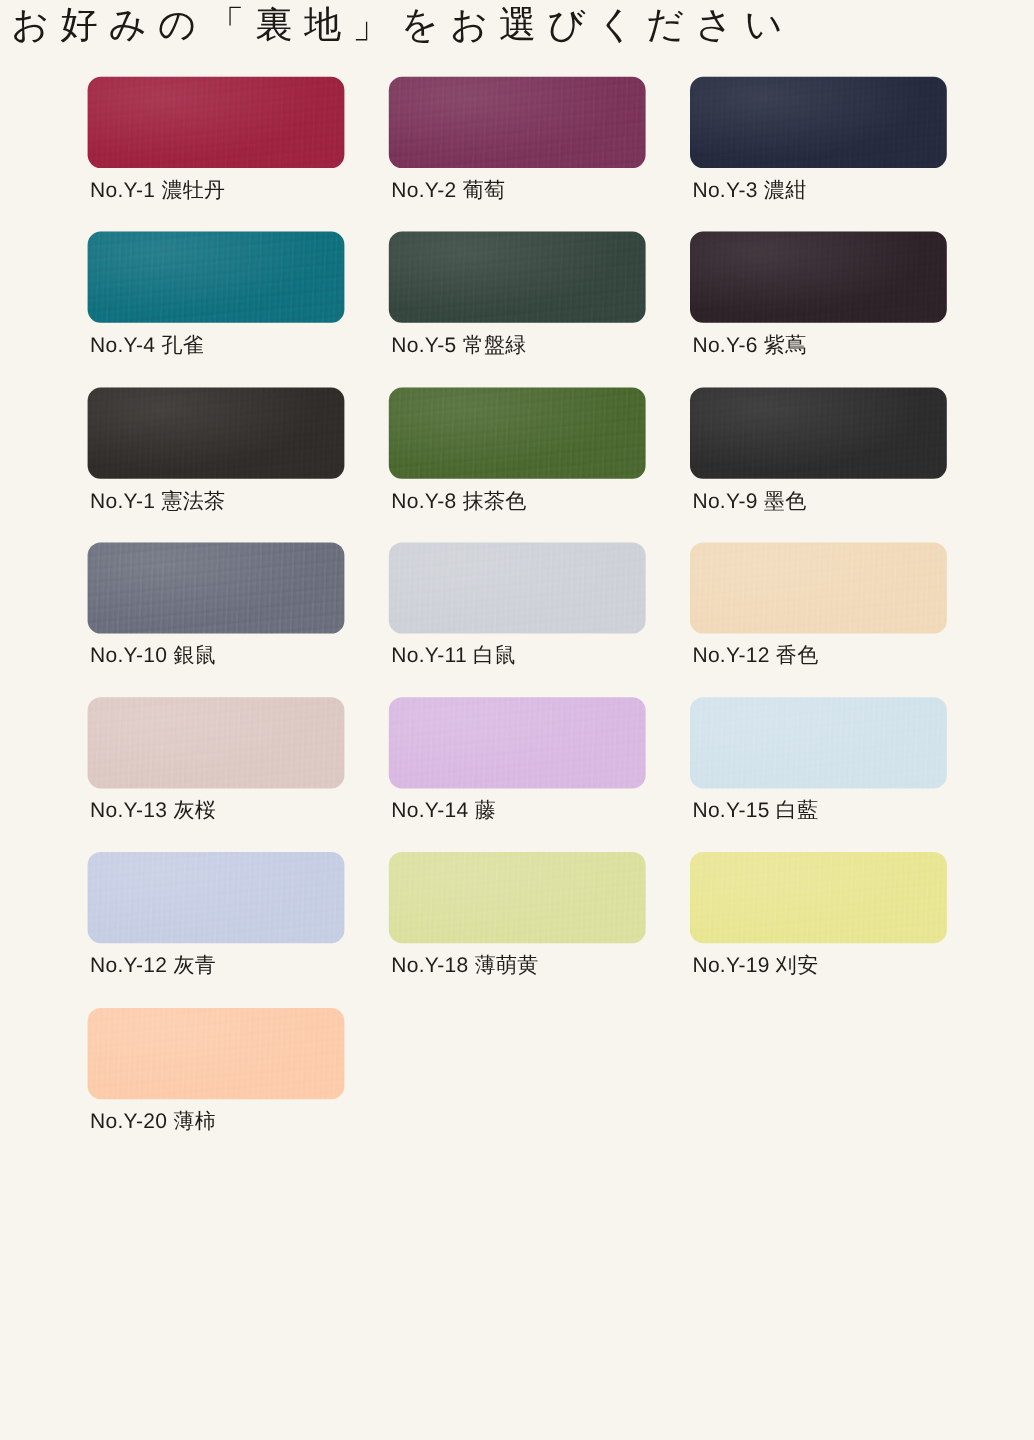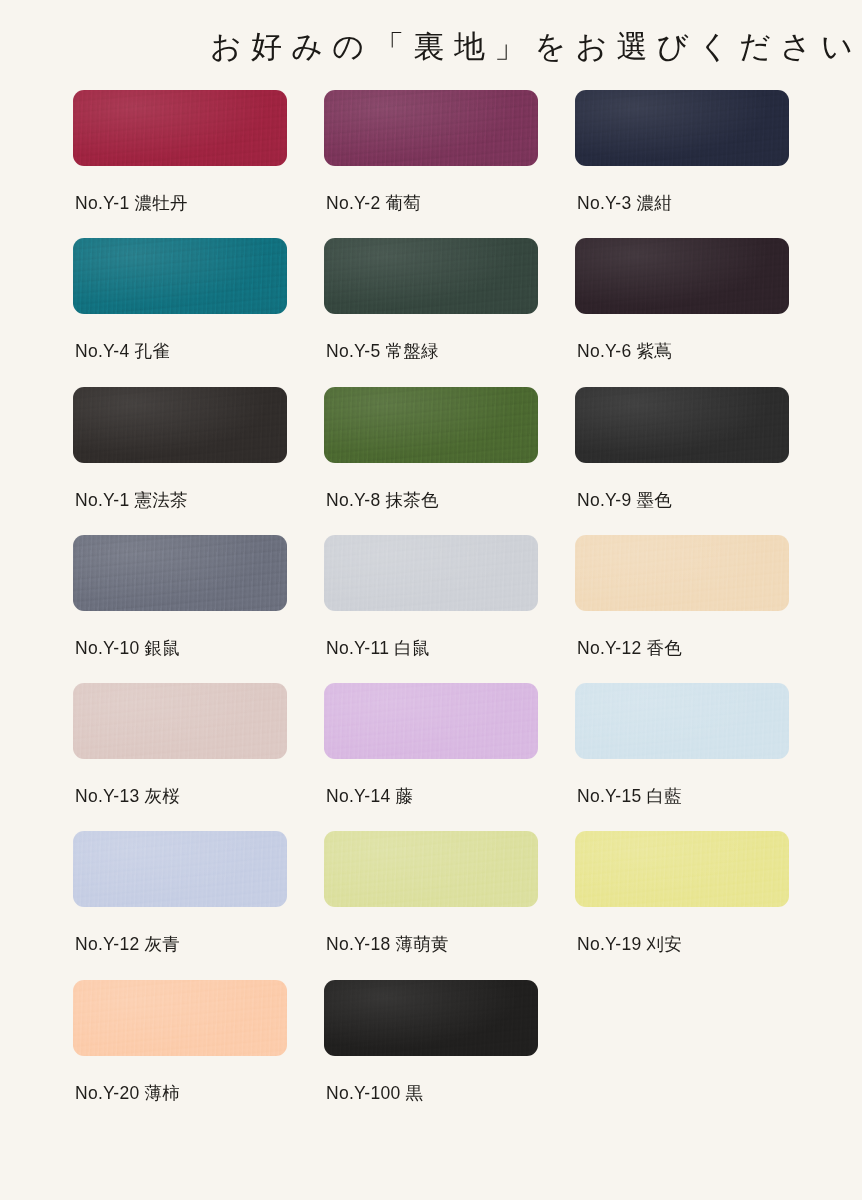--- a/index.html
+++ b/index.html
@@ -19,22 +19,21 @@
     position: relative;
     width: 862px;
     height: 1200px;
     box-sizing: border-box;
     background: #f8f5ef;
   }
 
   
   .heading {
     margin: 0;
-    padding-top: 26px;
-    text-align: right;
+    text-align: left;
     font-family: "Liberation Serif", "DejaVu Serif", serif;
     font-size: 31px;
     font-weight: 400;
     letter-spacing: 0.30em;
     text-indent: 0.30em;
     color: #1c1a17;
     white-space: nowrap;
   }
 
   
@@ -92,21 +91,21 @@
     position: absolute;
     inset: 0;
     pointer-events: none;
     background: radial-gradient(ellipse at 28% 22%,
                 rgba(255,255,255,0.10) 0%,
                 rgba(255,255,255,0.00) 62%);
   }
 
   .swatch-label {
     display: block;
-    margin-top: 28px;
+    margin-top: 9px;
     padding-left: 2px;
     font-size: 17.5px;
     line-height: 1.1;
     letter-spacing: 0.015em;
     color: #1f1d1a;
     white-space: nowrap;
   }
 </style>
 </head>
 <body style="background: rgb(248, 245, 239);">
@@ -185,19 +184,15 @@
         <span class="swatch-label">No.Y-18 薄萌黄</span>
       </li>
       <li class="swatch-cell">
         <div class="swatch-chip" style="background-color: rgb(233, 230, 147);"></div>
         <span class="swatch-label">No.Y-19 刈安</span>
       </li>
       <li class="swatch-cell">
         <div class="swatch-chip" style="background-color: rgb(252, 204, 171);"></div>
         <span class="swatch-label">No.Y-20 薄柿</span>
       </li>
-      <li class="swatch-cell">
-        <div class="swatch-chip" style="background-color: rgb(32, 31, 30);"></div>
-        <span class="swatch-label">No.Y-100 黒</span>
-      </li>
     </ul>
 
 </div>
 
 </body></html>

